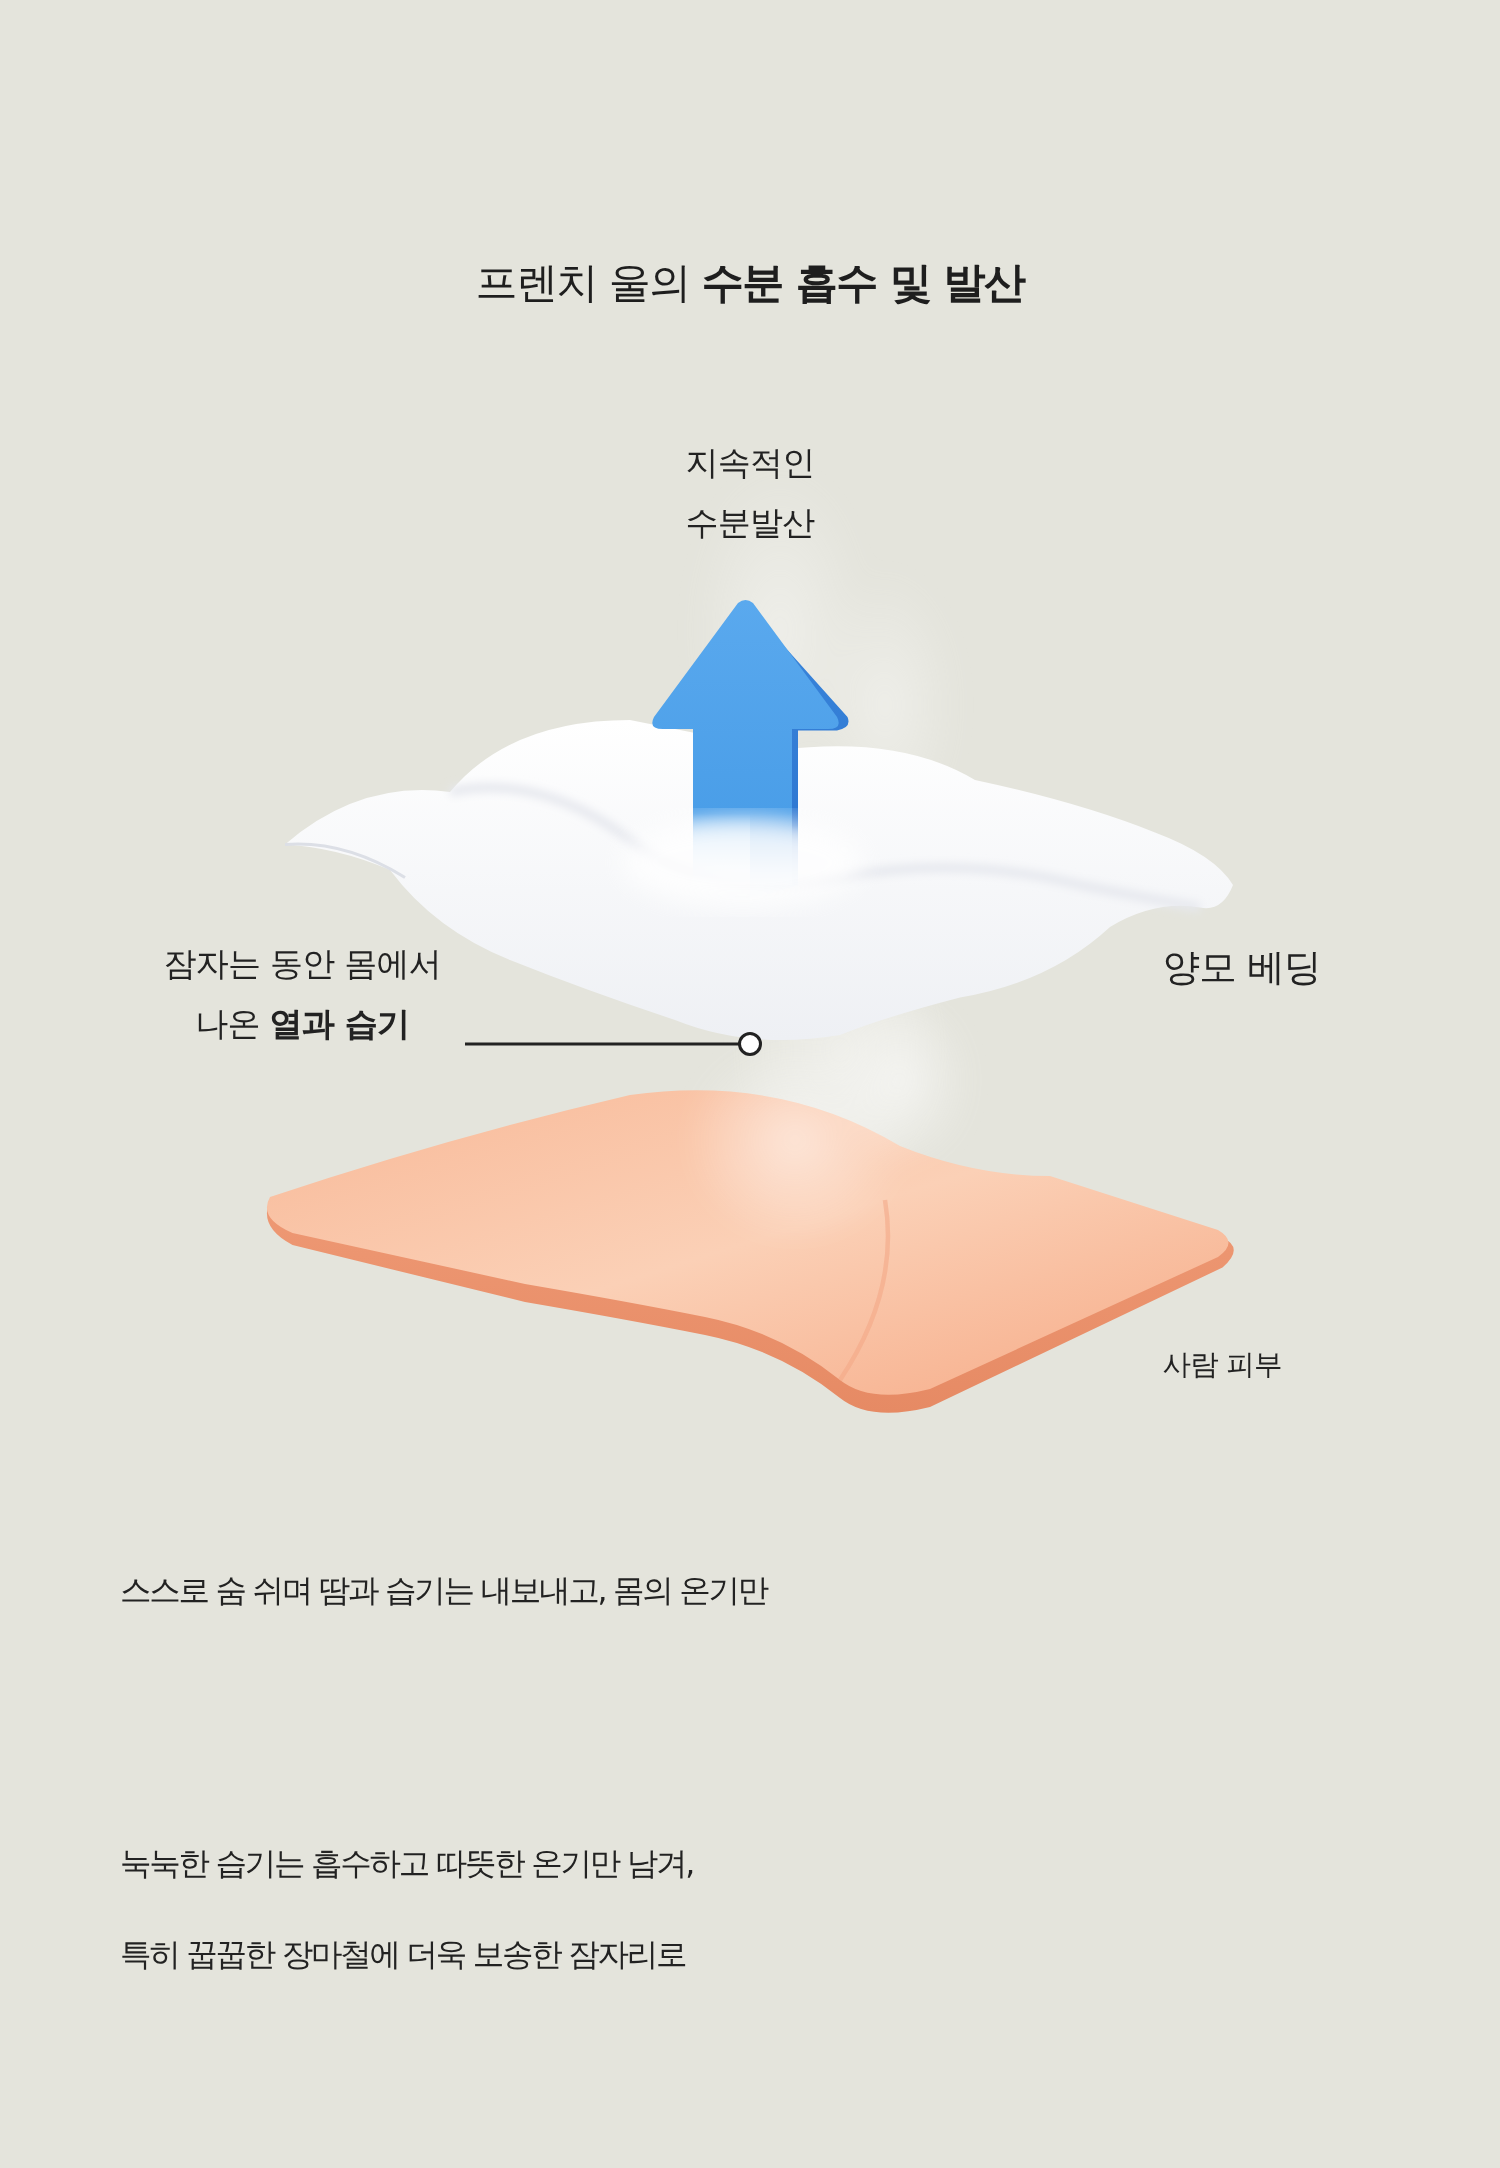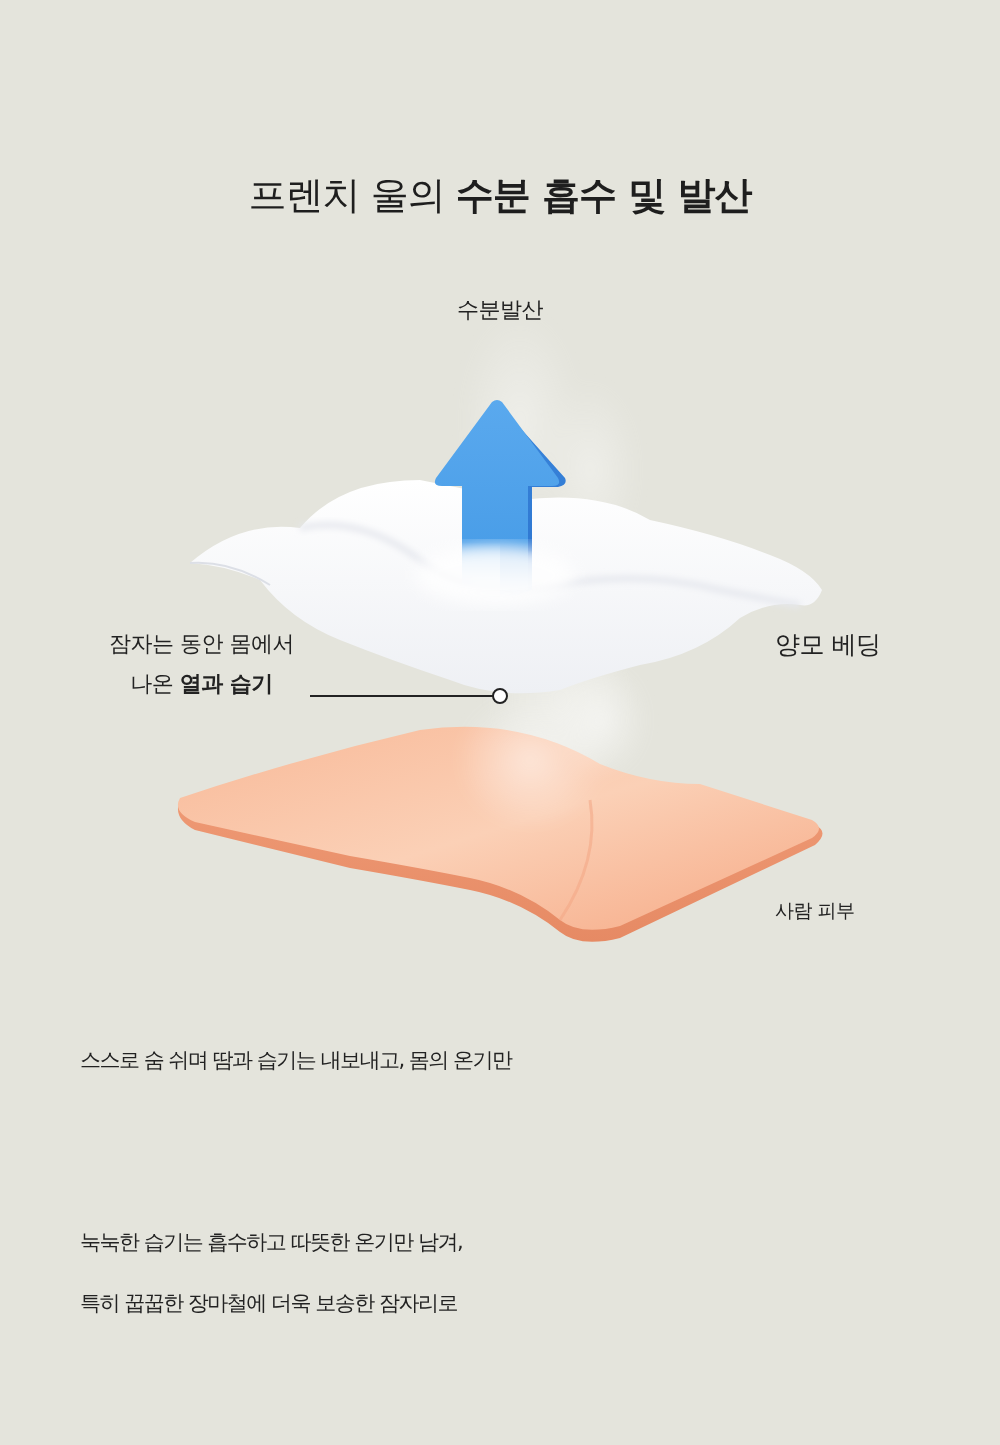--- a/index.html
+++ b/index.html
@@ -11,21 +11,21 @@
       color: #1c1c1c;
       position: relative;
       overflow: hidden;
     }
     .title {
       position: absolute;
       top: 140px;
       left: 0;
       width: 1000px;
       text-align: center;
-      font-size: 38px;
+      font-size: 28px;
       letter-spacing: -1px;
       color: #1e1e1e;
       line-height: 60px;
     }
     .title .light { font-weight: 400; }
     .title .bold { font-weight: 700; }
 
     .illustration {
       position: absolute;
       left: 0; top: 270px;
@@ -152,20 +152,21 @@
     <g>
       <path d="M497 402 L565 478 Q568 485 558 487 L532 487 L532 590 L500 600 L500 487 Z" fill="url(#arrowSide)"></path>
       <path d="M492 402 Q497 398 502 402 L558 478 Q562 486 552 486 L528 486 L528 590 L462 590 L462 486 L442 486 Q432 486 436 478 Z" fill="url(#arrowFront)"></path>
     </g>
 
     <ellipse cx="495" cy="575" rx="80" ry="30" fill="#ffffff" opacity="0.8" filter="url(#blur8)"></ellipse>
   </svg>
 </div>
 
 <div class="label label-top">
+  <div>지속적인</div>
   <div>수분발산</div>
 </div>
 
 <div class="label label-left">
   <div>잠자는 동안 몸에서</div>
   <div><span>나온 </span><b>열과 습기</b></div>
 </div>
 
 <div class="leader-line"></div>
 <div class="leader-dot"></div>

